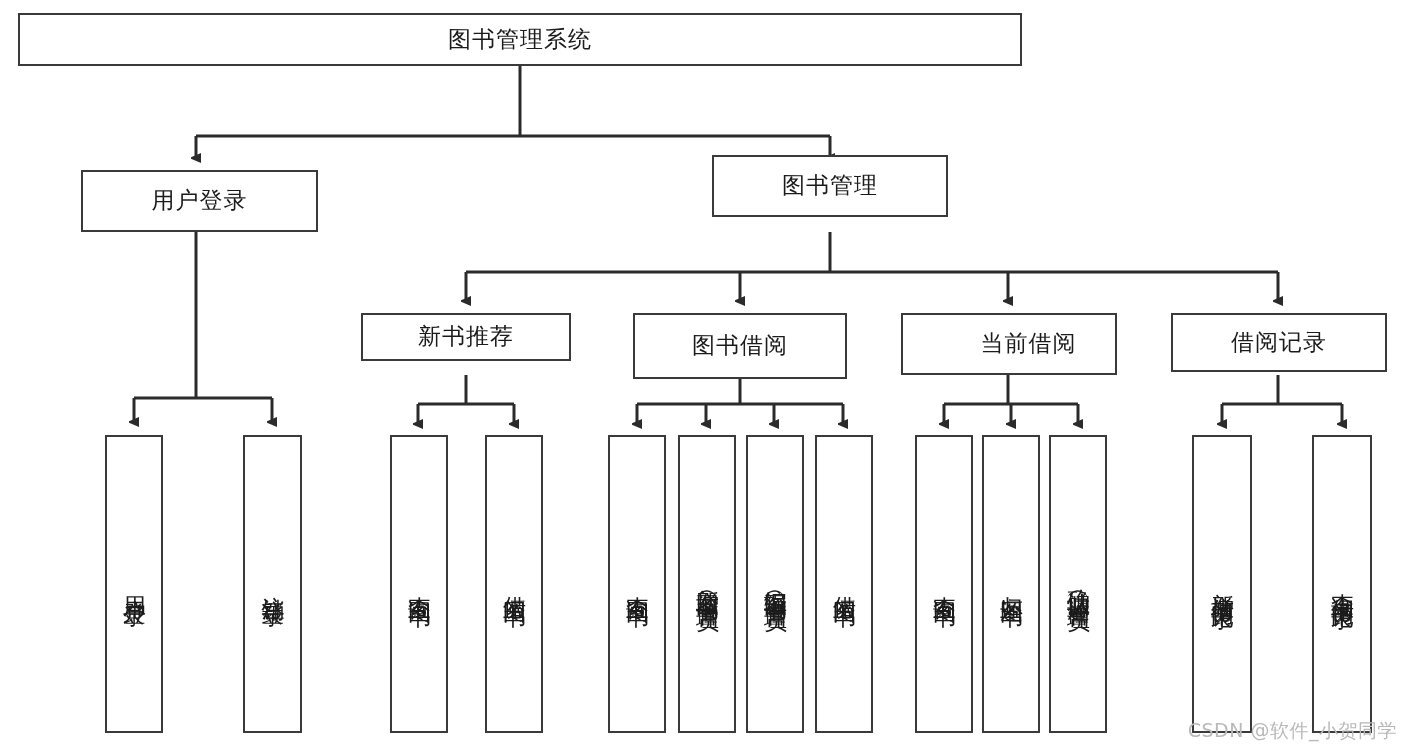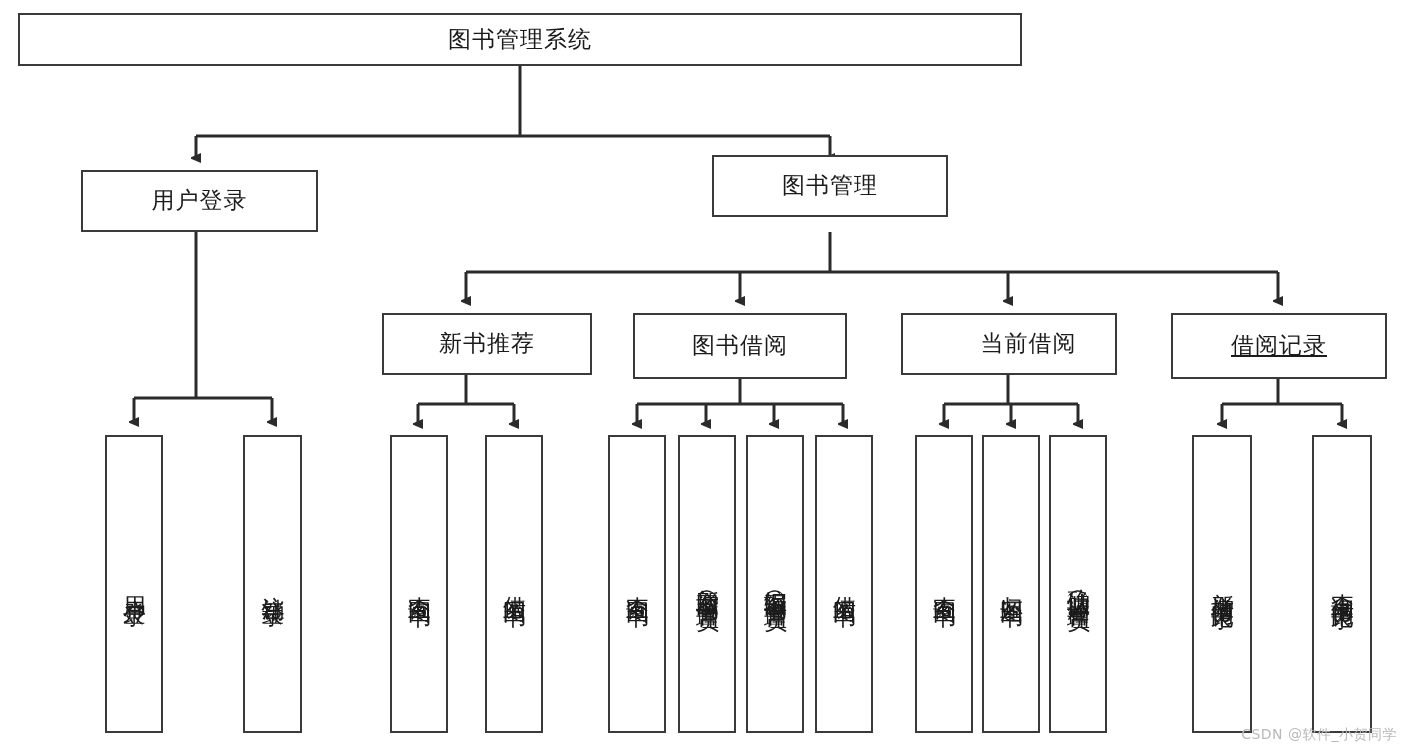--- a/index.html
+++ b/index.html
@@ -55,21 +55,21 @@
     display: block;
     max-height: 100%;
   }
   .node .nlabel {
     display: block;
   }
   #watermark {
     position: absolute;
     right: 8px;
     bottom: 3px;
-    font-size: 14px;
+    font-size: 19px;
     color: #b9b9b9;
     letter-spacing: 0.5px;
     white-space: nowrap;
     user-select: none;
   }
 </style>
 </head>
 <body>
 
 <div id="diagram-root">
@@ -129,33 +129,33 @@
   </div>
 
   <div class="node horiz" style="left:81px; top:170px; width:237px; height:62px;">
     <span class="nlabel">用户登录</span>
   </div>
 
   <div class="node horiz" style="left:712px; top:155px; width:236px; height:62px;">
     <span class="nlabel">图书管理</span>
   </div>
 
-  <div class="node horiz" style="left:382px; top:313px; width:210px; height:62px;">
+  <div class="node horiz" style="left:361px; top:313px; width:210px; height:48px;">
     <span class="nlabel">新书推荐</span>
   </div>
 
   <div class="node horiz" style="left:633px; top:313px; width:214px; height:66px;">
     <span class="nlabel">图书借阅</span>
   </div>
 
   <div class="node horiz" style="left:901px; top:313px; width:216px; height:62px;padding-left:39px;">
     <span class="nlabel">当前借阅</span>
   </div>
 
-  <div class="node horiz" style="left:1171px; top:313px; width:216px; height:66px;text-decoration:underline;">
+  <div class="node horiz" style="left:1171px; top:313px; width:216px; height:59px;">
     <span class="nlabel">借阅记录</span>
   </div>
 
   <div class="node vert" style="left:105px; top:435px; width:58px; height:298px;">
     <span class="nlabel">用户登录</span>
   </div>
 
   <div class="node vert" style="left:243px; top:435px; width:59px; height:298px;">
     <span class="nlabel">注销登录</span>
   </div>

